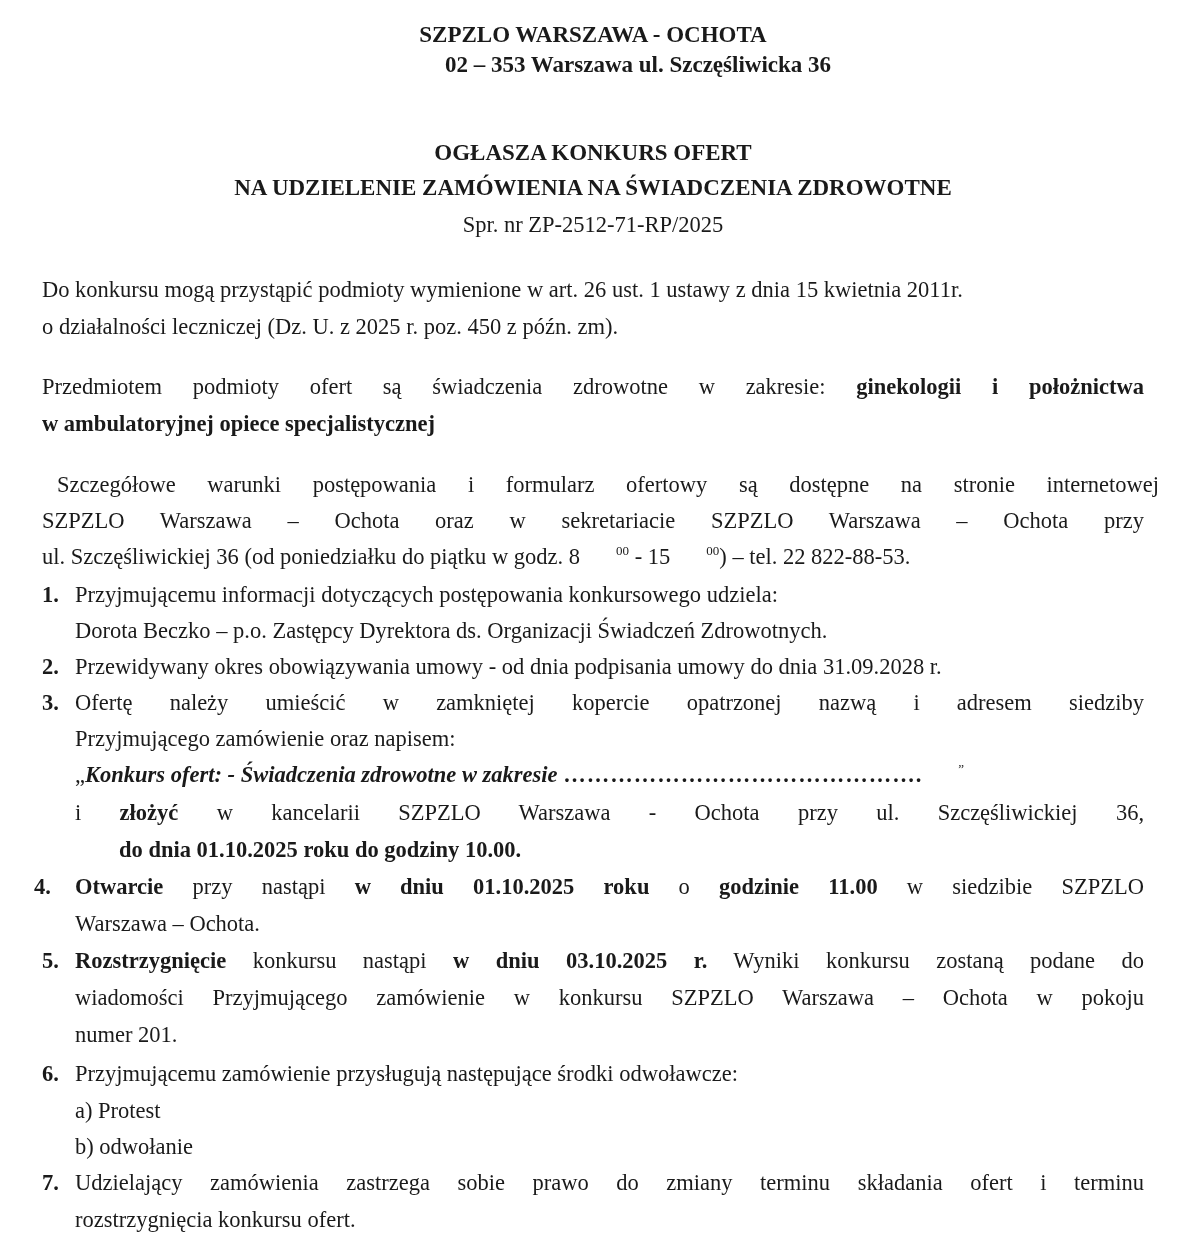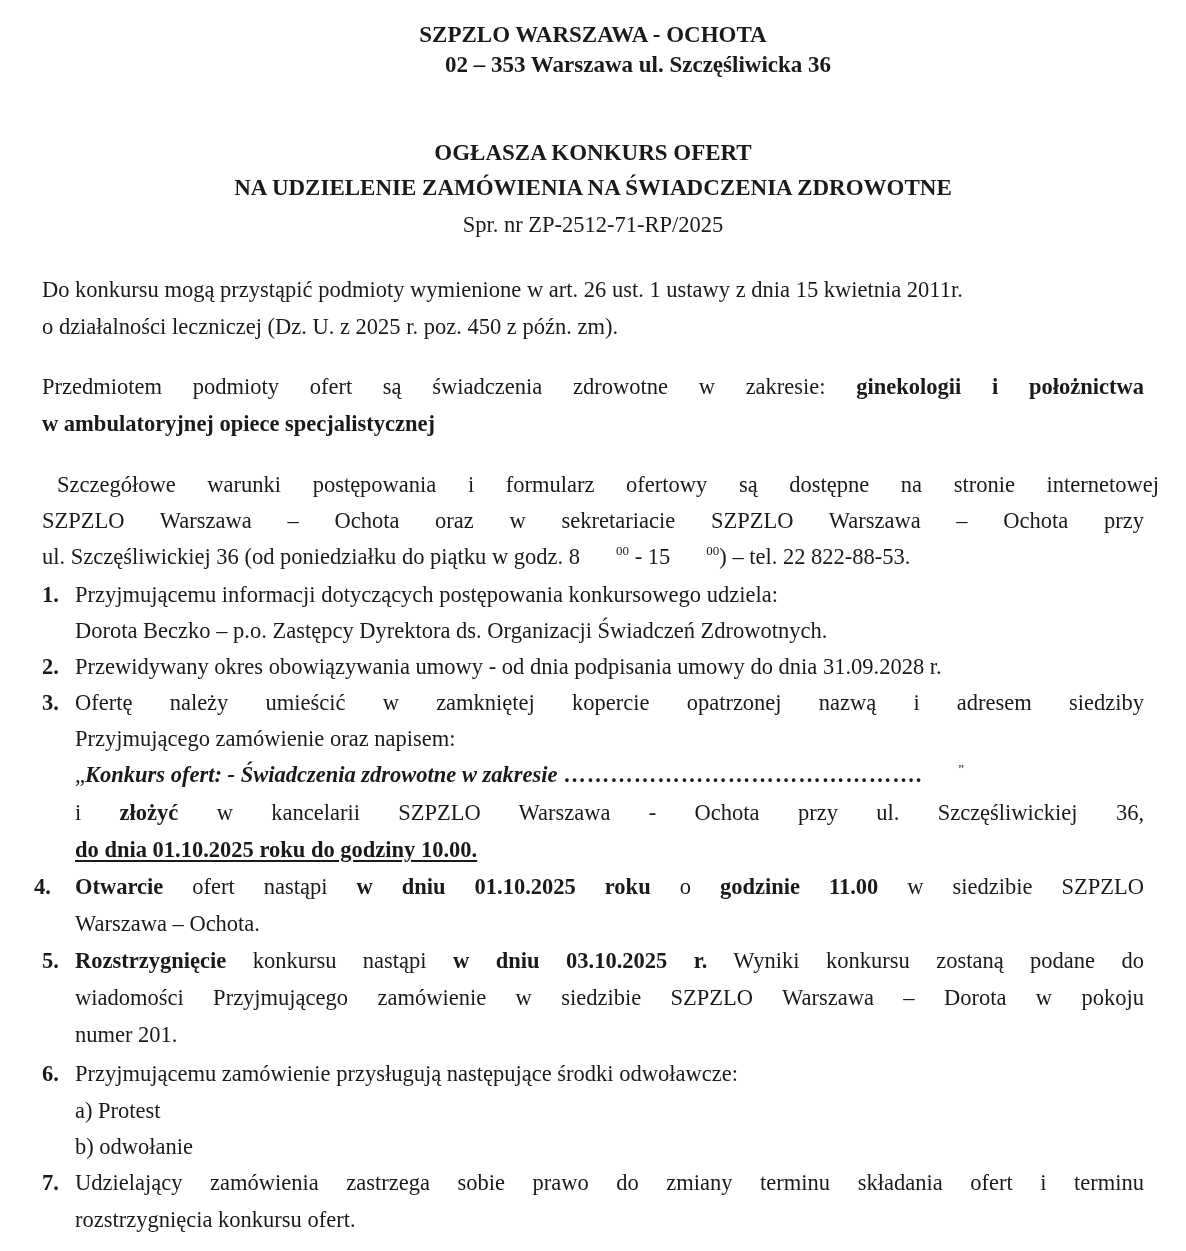--- a/index.html
+++ b/index.html
@@ -9,21 +9,21 @@
     color: #1a1a1a;
     font-size: 22.5px;
   }
   .abs { position: absolute; white-space: nowrap; }
   .center { left: 0; width: 1186px; text-align: center; }
   .b { font-weight: bold; }
   .hdr { font-weight: bold; font-size: 23px; }
   .justify-line { position: absolute; left: 42px; width: 1102px; text-align: justify; text-align-last: justify; white-space: normal; }
   .plain-line { position: absolute; white-space: nowrap; }
   .num { position: absolute; font-weight: bold; }
-  .u { text-decoration: underline; text-underline-offset: 3px; }
+  .u { text-underline-offset: 3px; margin-left: 44px; }
   .bi { font-weight: bold; font-style: italic; margin-top: 12px; }
   sup { font-size: 13px; vertical-align: 9px; line-height: 0; margin-left: 36px; }
   .dots { letter-spacing: 1px; }
 </style>
 </head>
 <body>
 
 <div class="abs center hdr" style="top:22px;">SZPZLO WARSZAWA - OCHOTA</div>
 <div class="abs center hdr" style="top:52px;margin-left:45px;">02 – 353 Warszawa ul. Szczęśliwicka 36</div>
 <div class="abs center hdr" style="top:140px;">OGŁASZA KONKURS OFERT</div>
@@ -57,36 +57,36 @@
 <div class="justify-line" style="left:75px; width:1069px; top:800px;">
   <span>i</span>
   <span class="b">złożyć</span>
   <span>w kancelarii SZPZLO Warszawa - Ochota przy ul. Szczęśliwickiej 36,</span>
 </div>
 <div class="plain-line b u" style="left:75px; top:837px;">do dnia 01.10.2025 roku  do godziny 10.00.</div>
 
 <div class="num" style="left:34px; top:874px;">4.</div>
 <div class="justify-line" style="left:75px; width:1069px; top:874px;">
   <span class="b">Otwarcie</span>
-  <span>ofert nastąpi</span>
+  <span>przy nastąpi</span>
   <span class="b">w dniu 01.10.2025 roku</span>
   <span>o</span>
   <span class="b">godzinie 11.00</span>
   <span>w siedzibie SZPZLO</span>
 </div>
 <div class="plain-line" style="left:75px; top:911px;">Warszawa – Ochota.</div>
 
 <div class="num" style="left:42px; top:948px;">5.</div>
 <div class="justify-line" style="left:75px; width:1069px; top:948px;">
   <span class="b">Rozstrzygnięcie</span>
   <span>konkursu nastąpi</span>
   <span class="b">w dniu  03.10.2025 r.</span>
   <span>Wyniki konkursu zostaną podane do</span>
 </div>
-<div class="justify-line" style="left:75px; width:1069px; top:985px;">wiadomości Przyjmującego zamówienie w siedzibie SZPZLO Warszawa – Dorota w pokoju</div>
+<div class="justify-line" style="left:75px; width:1069px; top:985px;">wiadomości Przyjmującego zamówienie w konkursu SZPZLO Warszawa – Ochota w pokoju</div>
 <div class="plain-line" style="left:75px; top:1022px;">numer 201.</div>
 
 <div class="num" style="left:42px; top:1061px;">6.</div>
 <div class="plain-line" style="left:75px; top:1061px;">Przyjmującemu zamówienie przysługują następujące środki odwoławcze:</div>
 <div class="plain-line" style="left:75px; top:1098px;">a) Protest</div>
 <div class="plain-line" style="left:75px; top:1134px;text-align:right;">b) odwołanie</div>
 
 <div class="num" style="left:42px; top:1170px;">7.</div>
 <div class="justify-line" style="left:75px; width:1069px; top:1170px;">Udzielający zamówienia zastrzega sobie prawo do zmiany terminu składania ofert i terminu</div>
 <div class="plain-line" style="left:75px; top:1207px;">rozstrzygnięcia konkursu ofert.</div>

